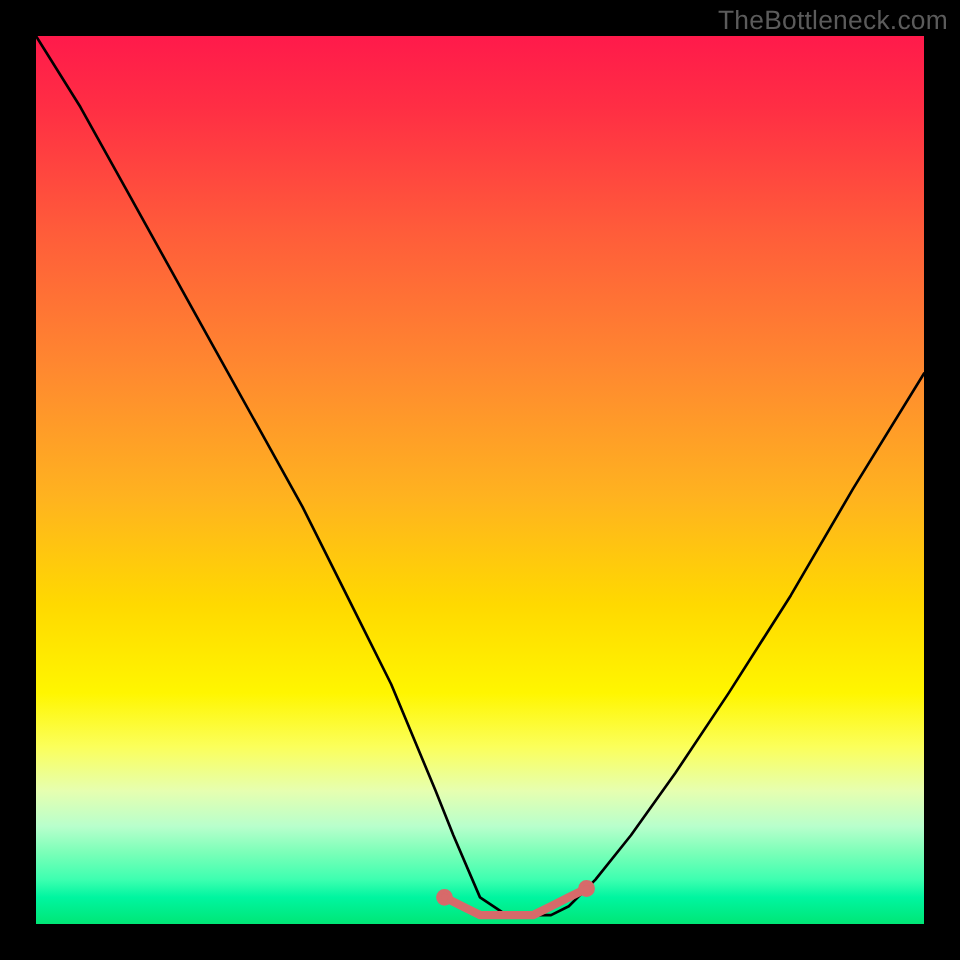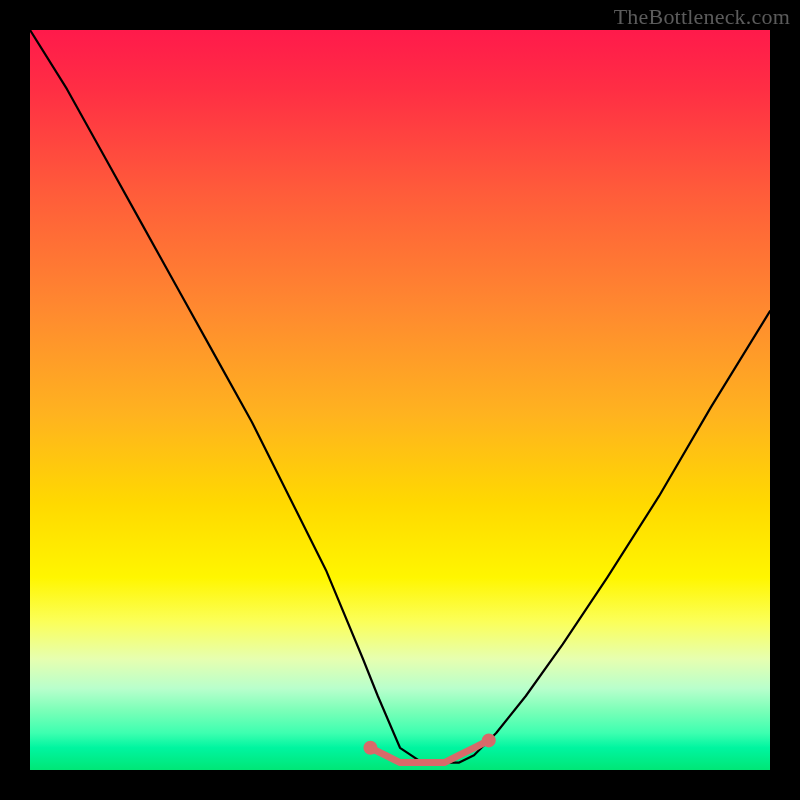--- a/index.html
+++ b/index.html
@@ -8,21 +8,20 @@
     width: 800px;
     height: 800px;
     overflow: hidden;
     font-family: Arial, Helvetica, sans-serif;
   }
   .frame {
     position: relative;
     width: 800px;
     height: 800px;
     background: #000;
-    font-family: Liberation Serif, serif;
   }
   .watermark {
     position: absolute;
     top: 4px;
     right: 10px;
     color: #5b5b5b;
     font-size: 22px;
     font-weight: 500;
     letter-spacing: 0.2px;
     z-index: 20;

